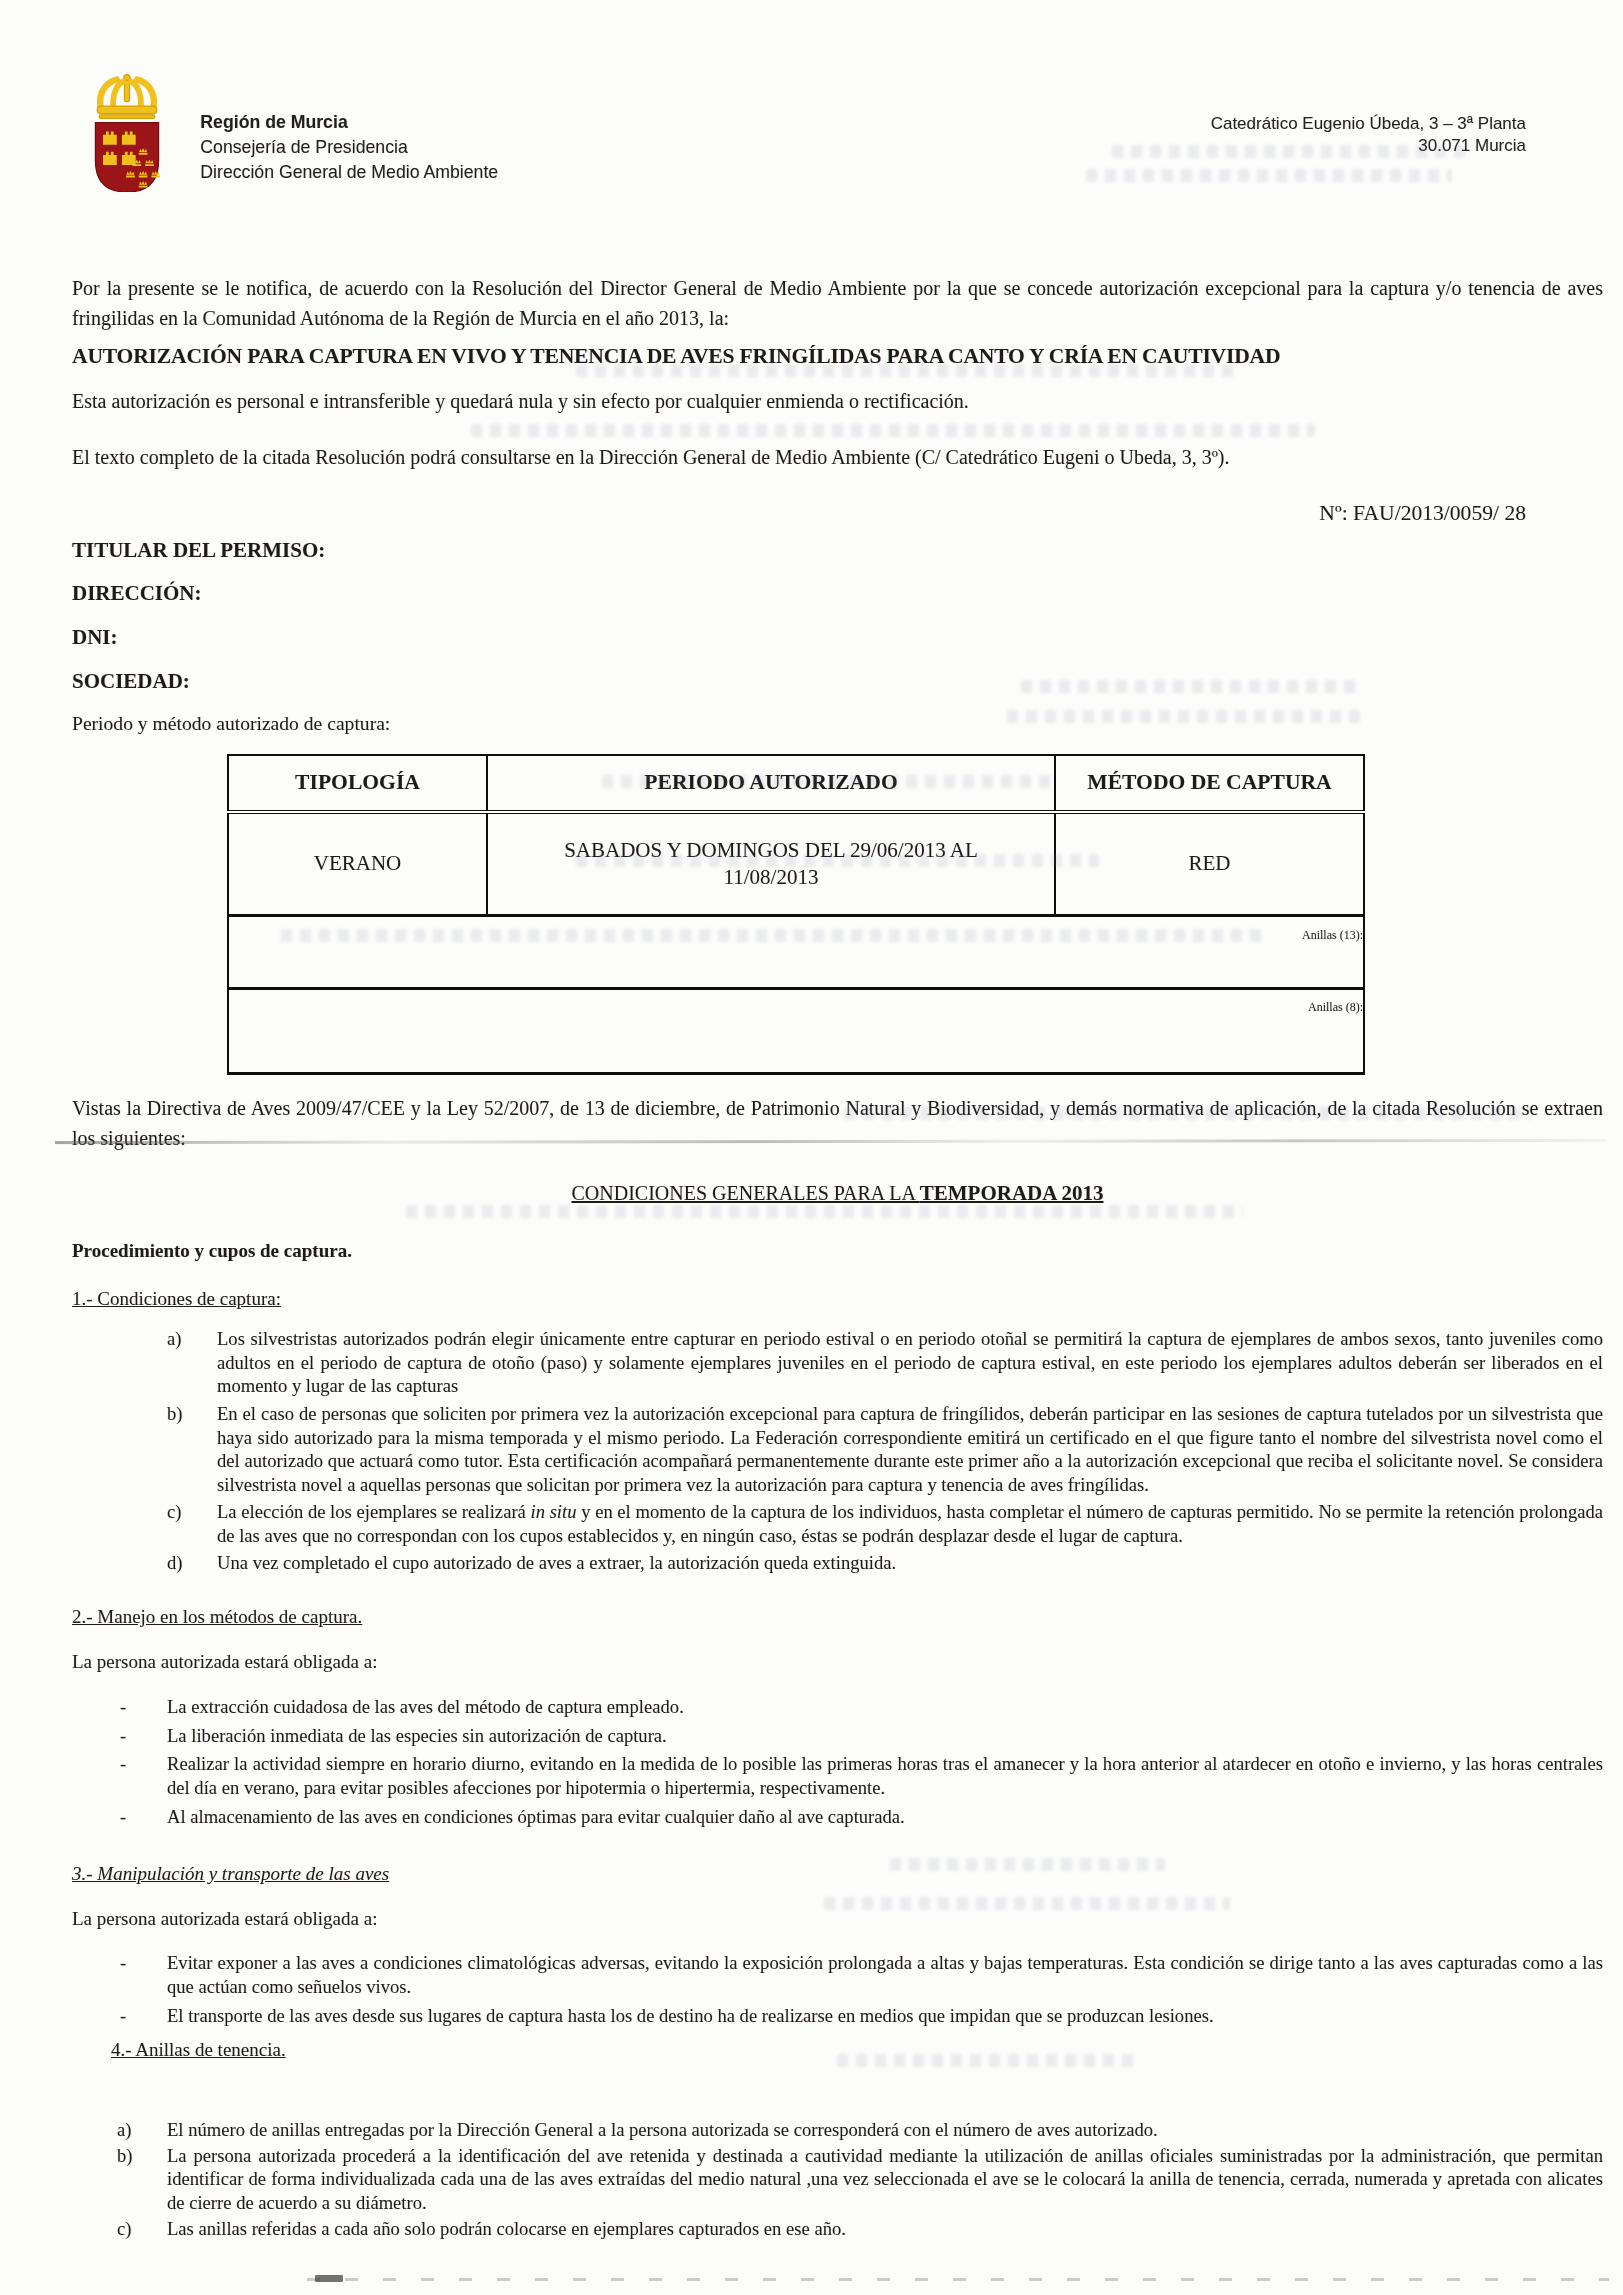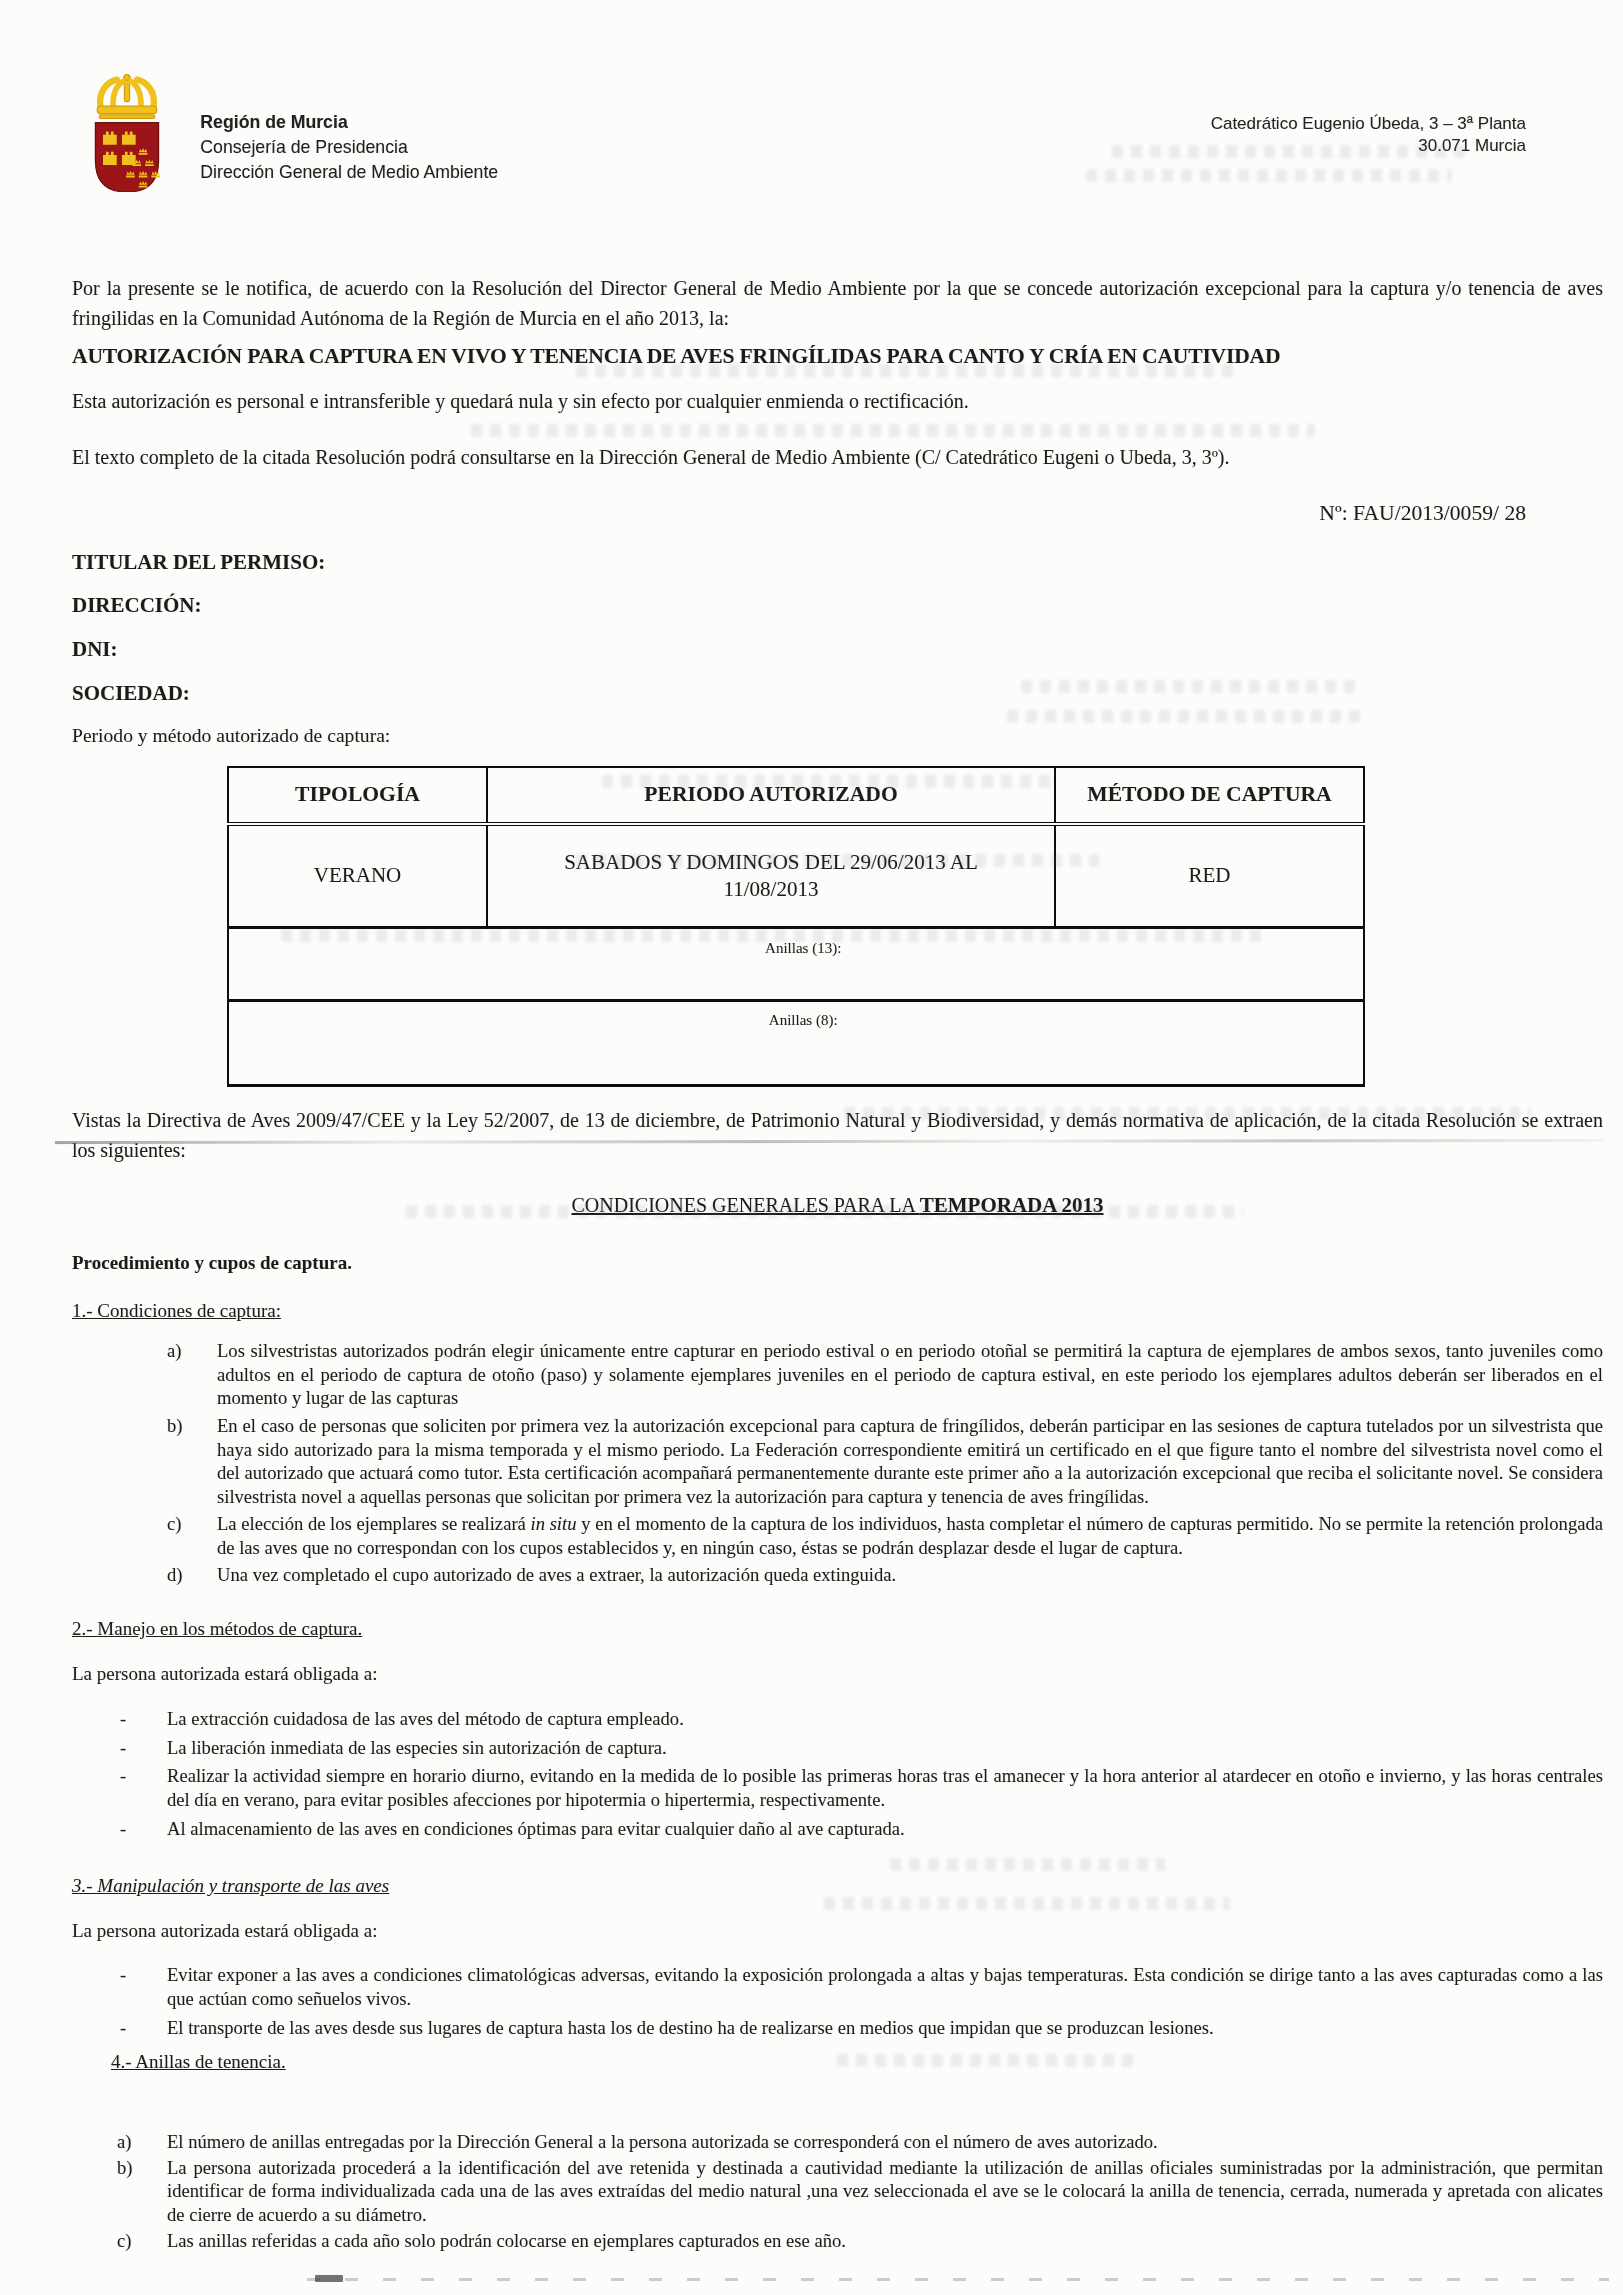--- a/index.html
+++ b/index.html
@@ -27,32 +27,32 @@
 
   
   .body  { font-size:20px; line-height:30px; margin:0; }
   .j     { text-align:justify; text-justify:inter-word; }
   .p1    { margin-top:77px; }
   .headline { margin-top:10.5px; font-weight:bold; font-size:21.6px; letter-spacing:-0.2px; white-space:nowrap; }
   .p2    { margin-top:17px; }
   .p3    { margin-top:26px; }
   .ref   { margin-top:29px; text-align:right; padding-right:77px; font-size:21.6px; }
   .plabel { margin-top:17.7px; font-weight:bold; font-size:21px; line-height:26px; }
-  .plabel.first { margin-top:23px; }
+  .plabel.first { margin-top:11px; }
   .periodo-intro { margin-top:17px; font-size:19.6px; line-height:26px; }
 
   
   .ptable { border-collapse:collapse; margin:17px 0 0 155px; width:1136px; table-layout:fixed; }
   .ptable col.c1 { width:259px; } .ptable col.c2 { width:568px; } .ptable col.c3 { width:309px; }
   .ptable th, .ptable td { border:2px solid #0e0e0c; }
   .ptable tr.hdr th { border-top:2.6px solid #0e0e0c; border-bottom:4.6px double #0e0e0c;
     font-size:21.6px; line-height:25.5px; font-weight:bold; text-align:center; padding:1.3px 6.5px; height:52px; }
   .ptable tr.main td { border-bottom:3.3px solid #0e0e0c; font-size:21px; line-height:27.5px;
     text-align:center; vertical-align:middle; height:98px; }
-  .ptable td.anillas { border-bottom:3.9px solid #0e0e0c; font-size:15px; text-align:center;
+  .ptable td.anillas { border-bottom:3.9px solid #0e0e0c; font-size:12px; text-align:right;
     vertical-align:top; padding:10.5px 0 0 14.4px; height:59px; }
   .ptable td.anillas.last { height:72px; border-bottom:3.3px solid #0e0e0c; }
   .periodo-wrap { max-width:497px; margin:0 auto; }
 
   
   .vistas { margin-top:18.3px; font-size:20px; line-height:30px; }
   .cond-title { margin-top:27.5px; text-align:center; font-size:20px; text-decoration:underline; }
   .cond-title b { font-size:21px; }
   .proc { margin-top:34px; font-weight:bold; font-size:19px; }
   .sec-heading { margin-top:23.6px; font-size:19px; text-decoration:underline; line-height:26px; }

